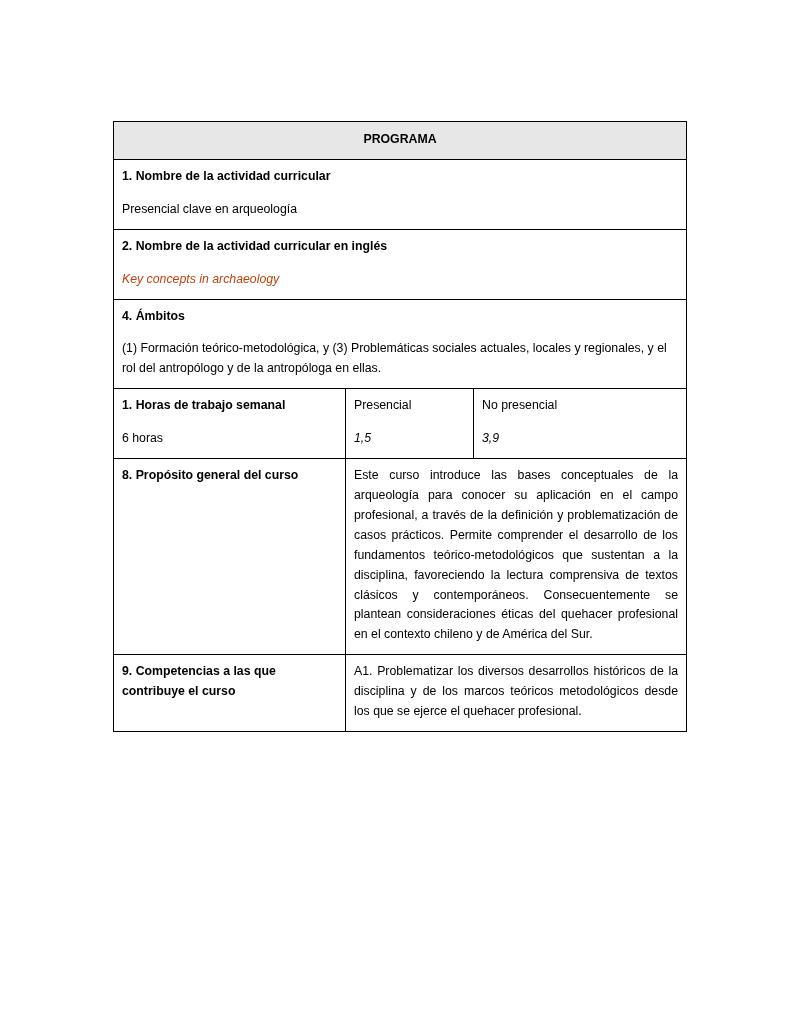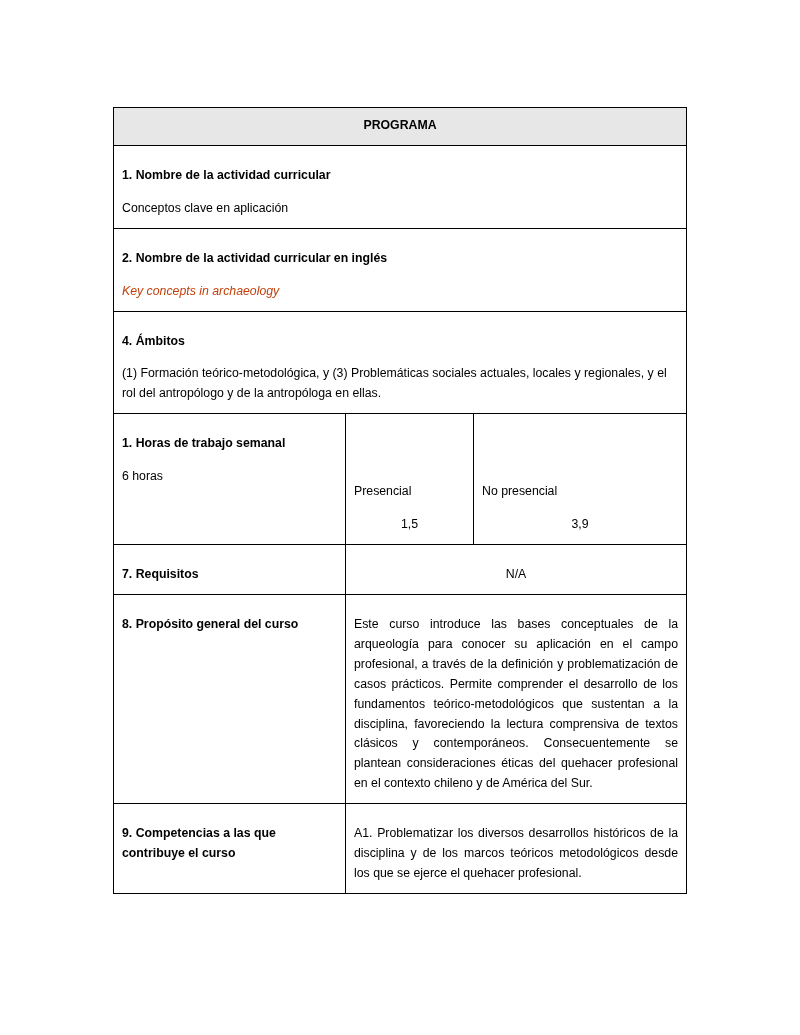--- a/index.html
+++ b/index.html
@@ -18,29 +18,29 @@
     position: absolute;
     left: 0;
     top: 0;
     width: 800px;
     height: 1035px;
     background: #ffffff;
   }
   .doc-table {
     position: absolute;
     left: 113px;
-    top: 107px;
+    top: 121px;
     width: 573px;
     border-collapse: collapse;
     table-layout: fixed;
   }
   .doc-table td {
     border: 1px solid #000000;
     vertical-align: top;
-    padding: 20px 8px 9px 8px;
+    padding: 7px 8px 9px 8px;
     font-size: 12.3px;
     line-height: 1.62;
   }
   .hdr-row td {
     background: #e7e7e7;
     text-align: center;
     font-weight: bold;
     padding: 8px 8px 9px 8px;
   }
   .label {
@@ -50,31 +50,31 @@
     height: 11px;
   }
   .value {
     font-weight: normal;
   }
   .italic {
     font-style: italic;
     color: #c2410c;
   }
   .center {
-    text-align: center;
+    text-align: left;
+    font-style: italic;
   }
   .justify {
     text-align: justify;
   }
   .cell-stack > div + div {
     margin-top: 13px;
   }
   .sub-head {
     font-weight: normal;
-    margin-top: 48px;
   }
   .col-a { width: 232px; }
   .col-b { width: 128px; }
   .col-c { width: 213px; }
 </style>
 </head>
 <body>
 
 <div class="page">
 
@@ -86,21 +86,21 @@
     </colgroup>
     <tbody>
       <tr class="hdr-row">
         <td colspan="3">PROGRAMA</td>
       </tr>
 
       <tr>
         <td colspan="3">
           <div class="cell-stack">
             <div class="label">1. Nombre de la actividad curricular</div>
-            <div class="value">Conceptos clave en aplicación</div>
+            <div class="value">Presencial clave en arqueología</div>
           </div>
         </td>
       </tr>
 
       <tr>
         <td colspan="3">
           <div class="cell-stack">
             <div class="label">2. Nombre de la actividad curricular en inglés</div>
             <div class="value italic">Key concepts in archaeology</div>
           </div>
@@ -132,28 +132,20 @@
         </td>
         <td>
           <div class="cell-stack">
             <div class="sub-head">No presencial</div>
             <div class="center">3,9</div>
           </div>
         </td>
       </tr>
 
 
-      <tr>
-        <td>
-          <div class="label">7. Requisitos</div>
-        </td>
-        <td colspan="2">
-          <div class="center">N/A</div>
-        </td>
-      </tr>
 
       <tr>
         <td>
           <div class="label">8. Propósito general del curso</div>
         </td>
         <td colspan="2">
           <div class="justify">Este curso introduce las bases conceptuales de la arqueología para conocer su aplicación en el campo profesional, a través de la definición y problematización de casos prácticos. Permite comprender el desarrollo de los fundamentos teórico-metodológicos que sustentan a la disciplina, favoreciendo la lectura comprensiva de textos clásicos y contemporáneos. Consecuentemente se plantean consideraciones éticas del quehacer profesional en el contexto chileno y de América del Sur.</div>
         </td>
       </tr>
 

